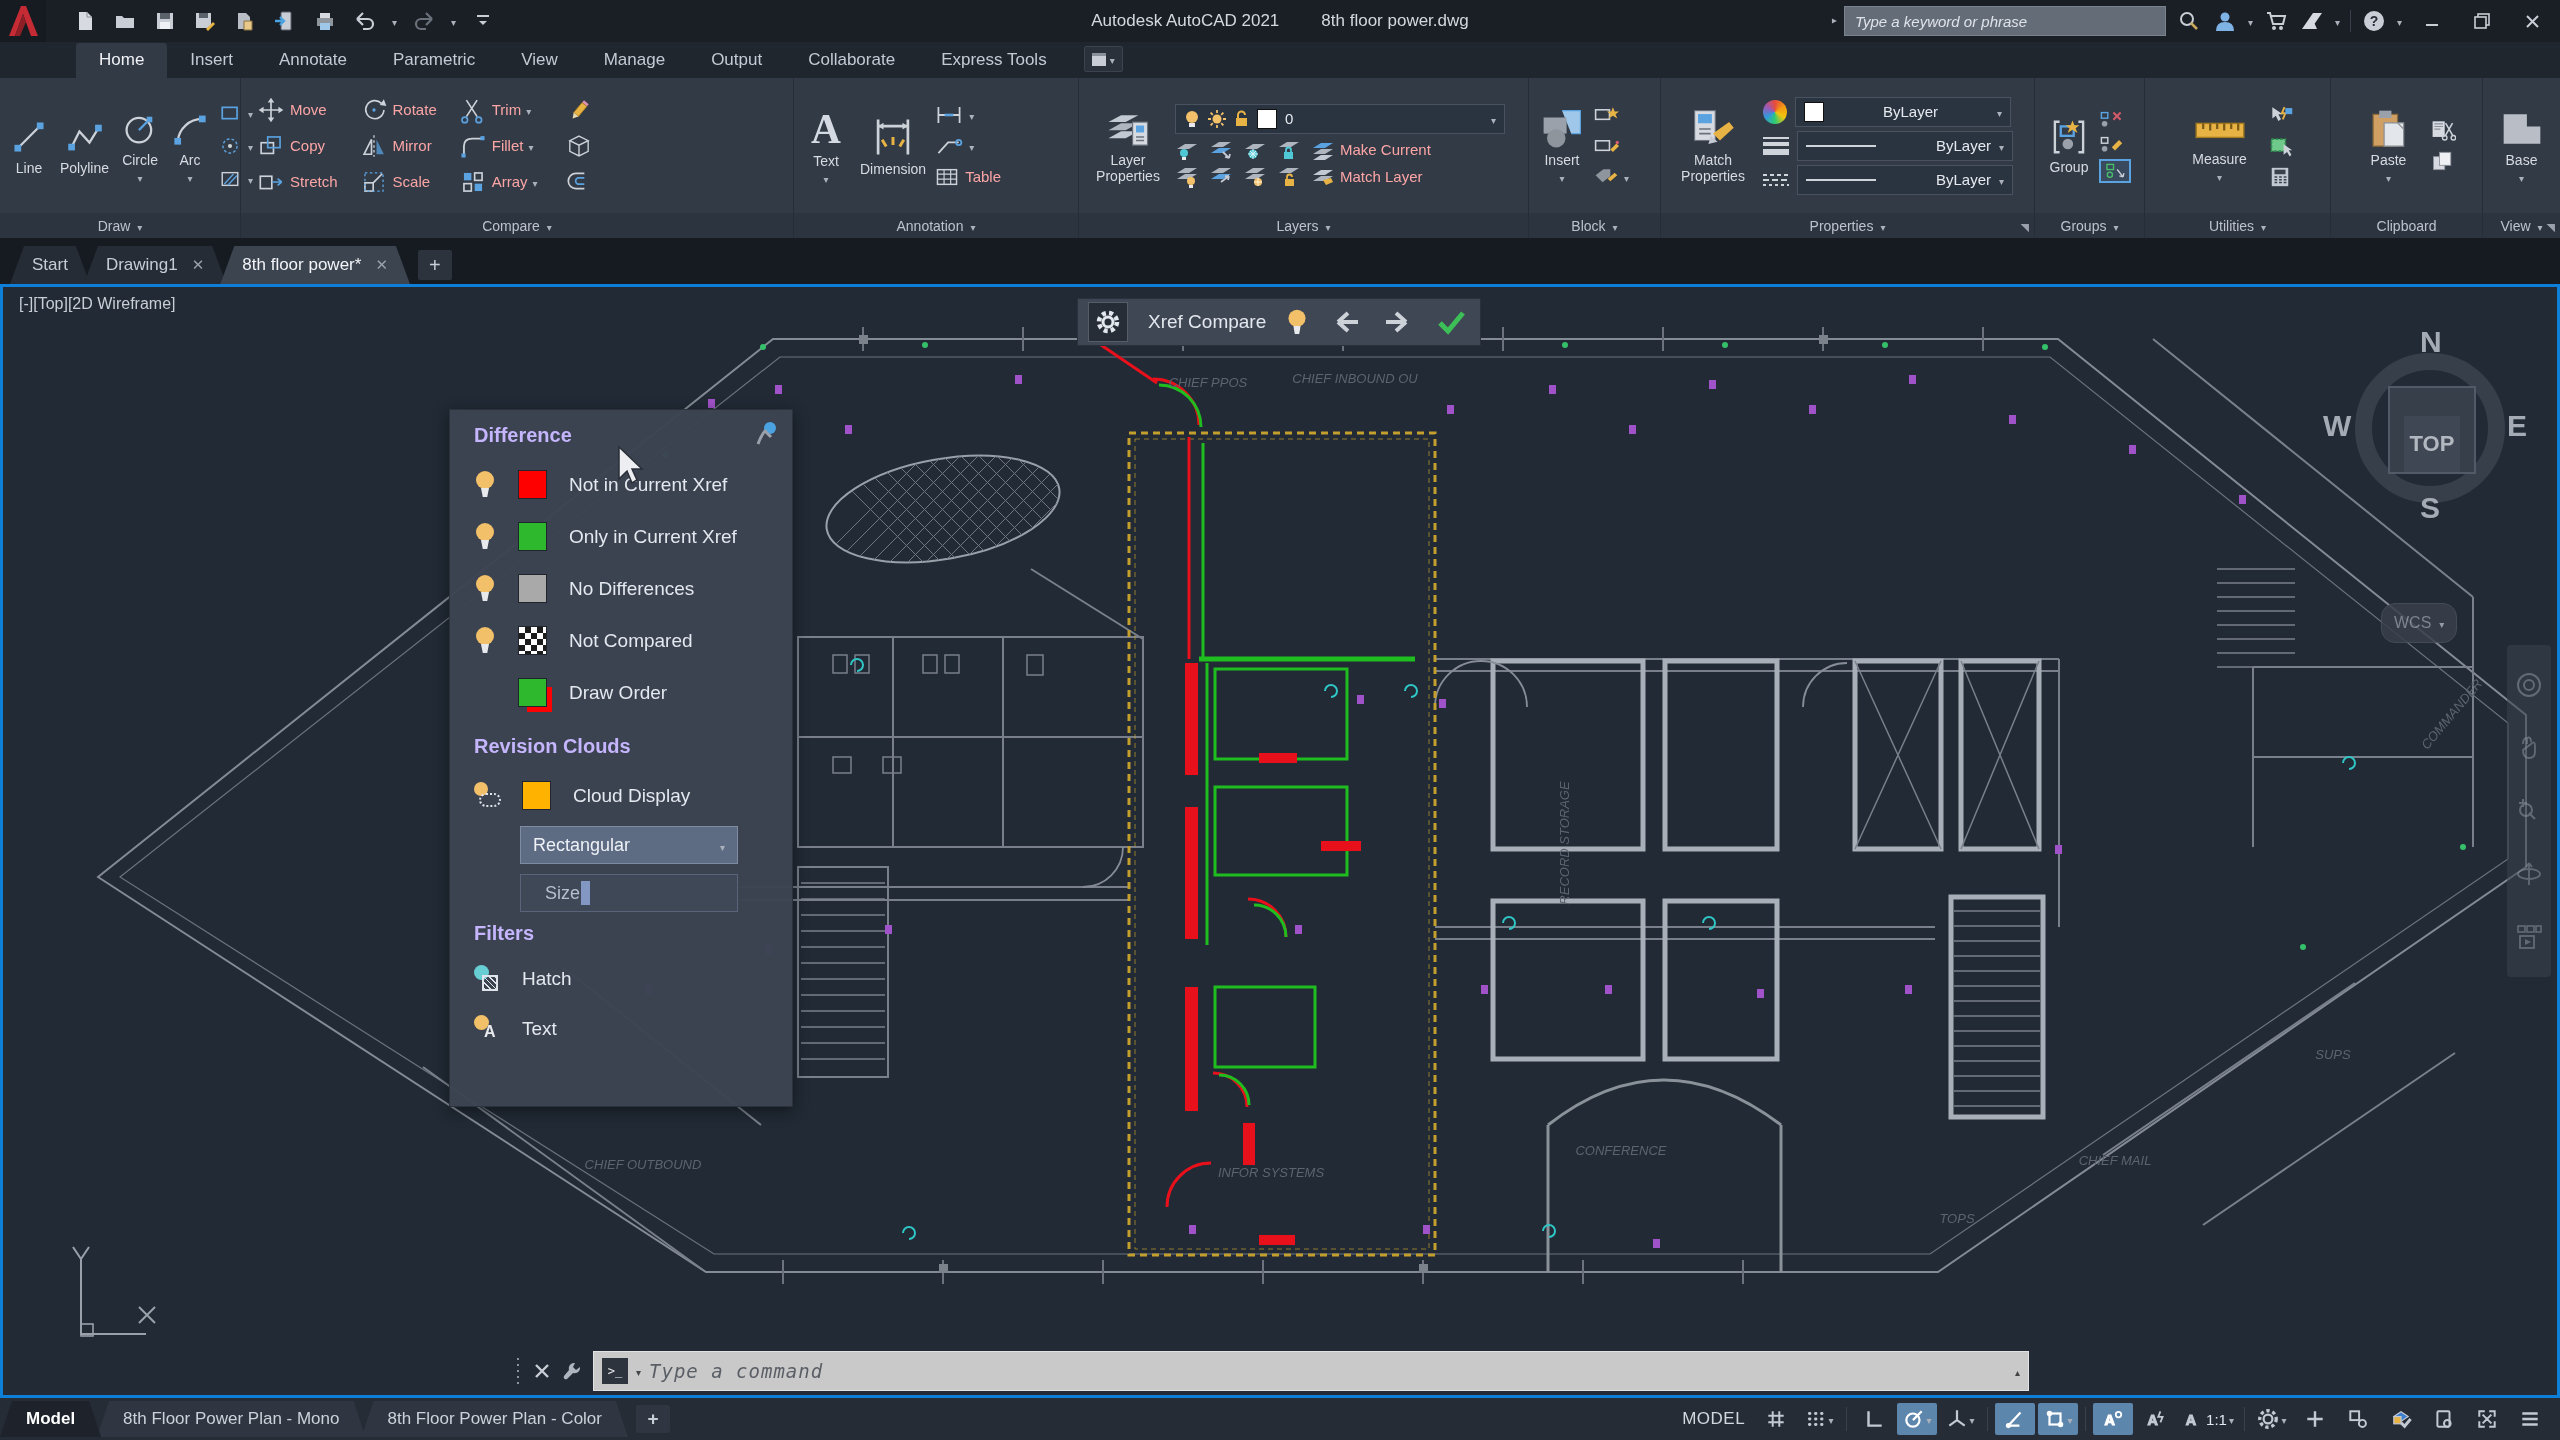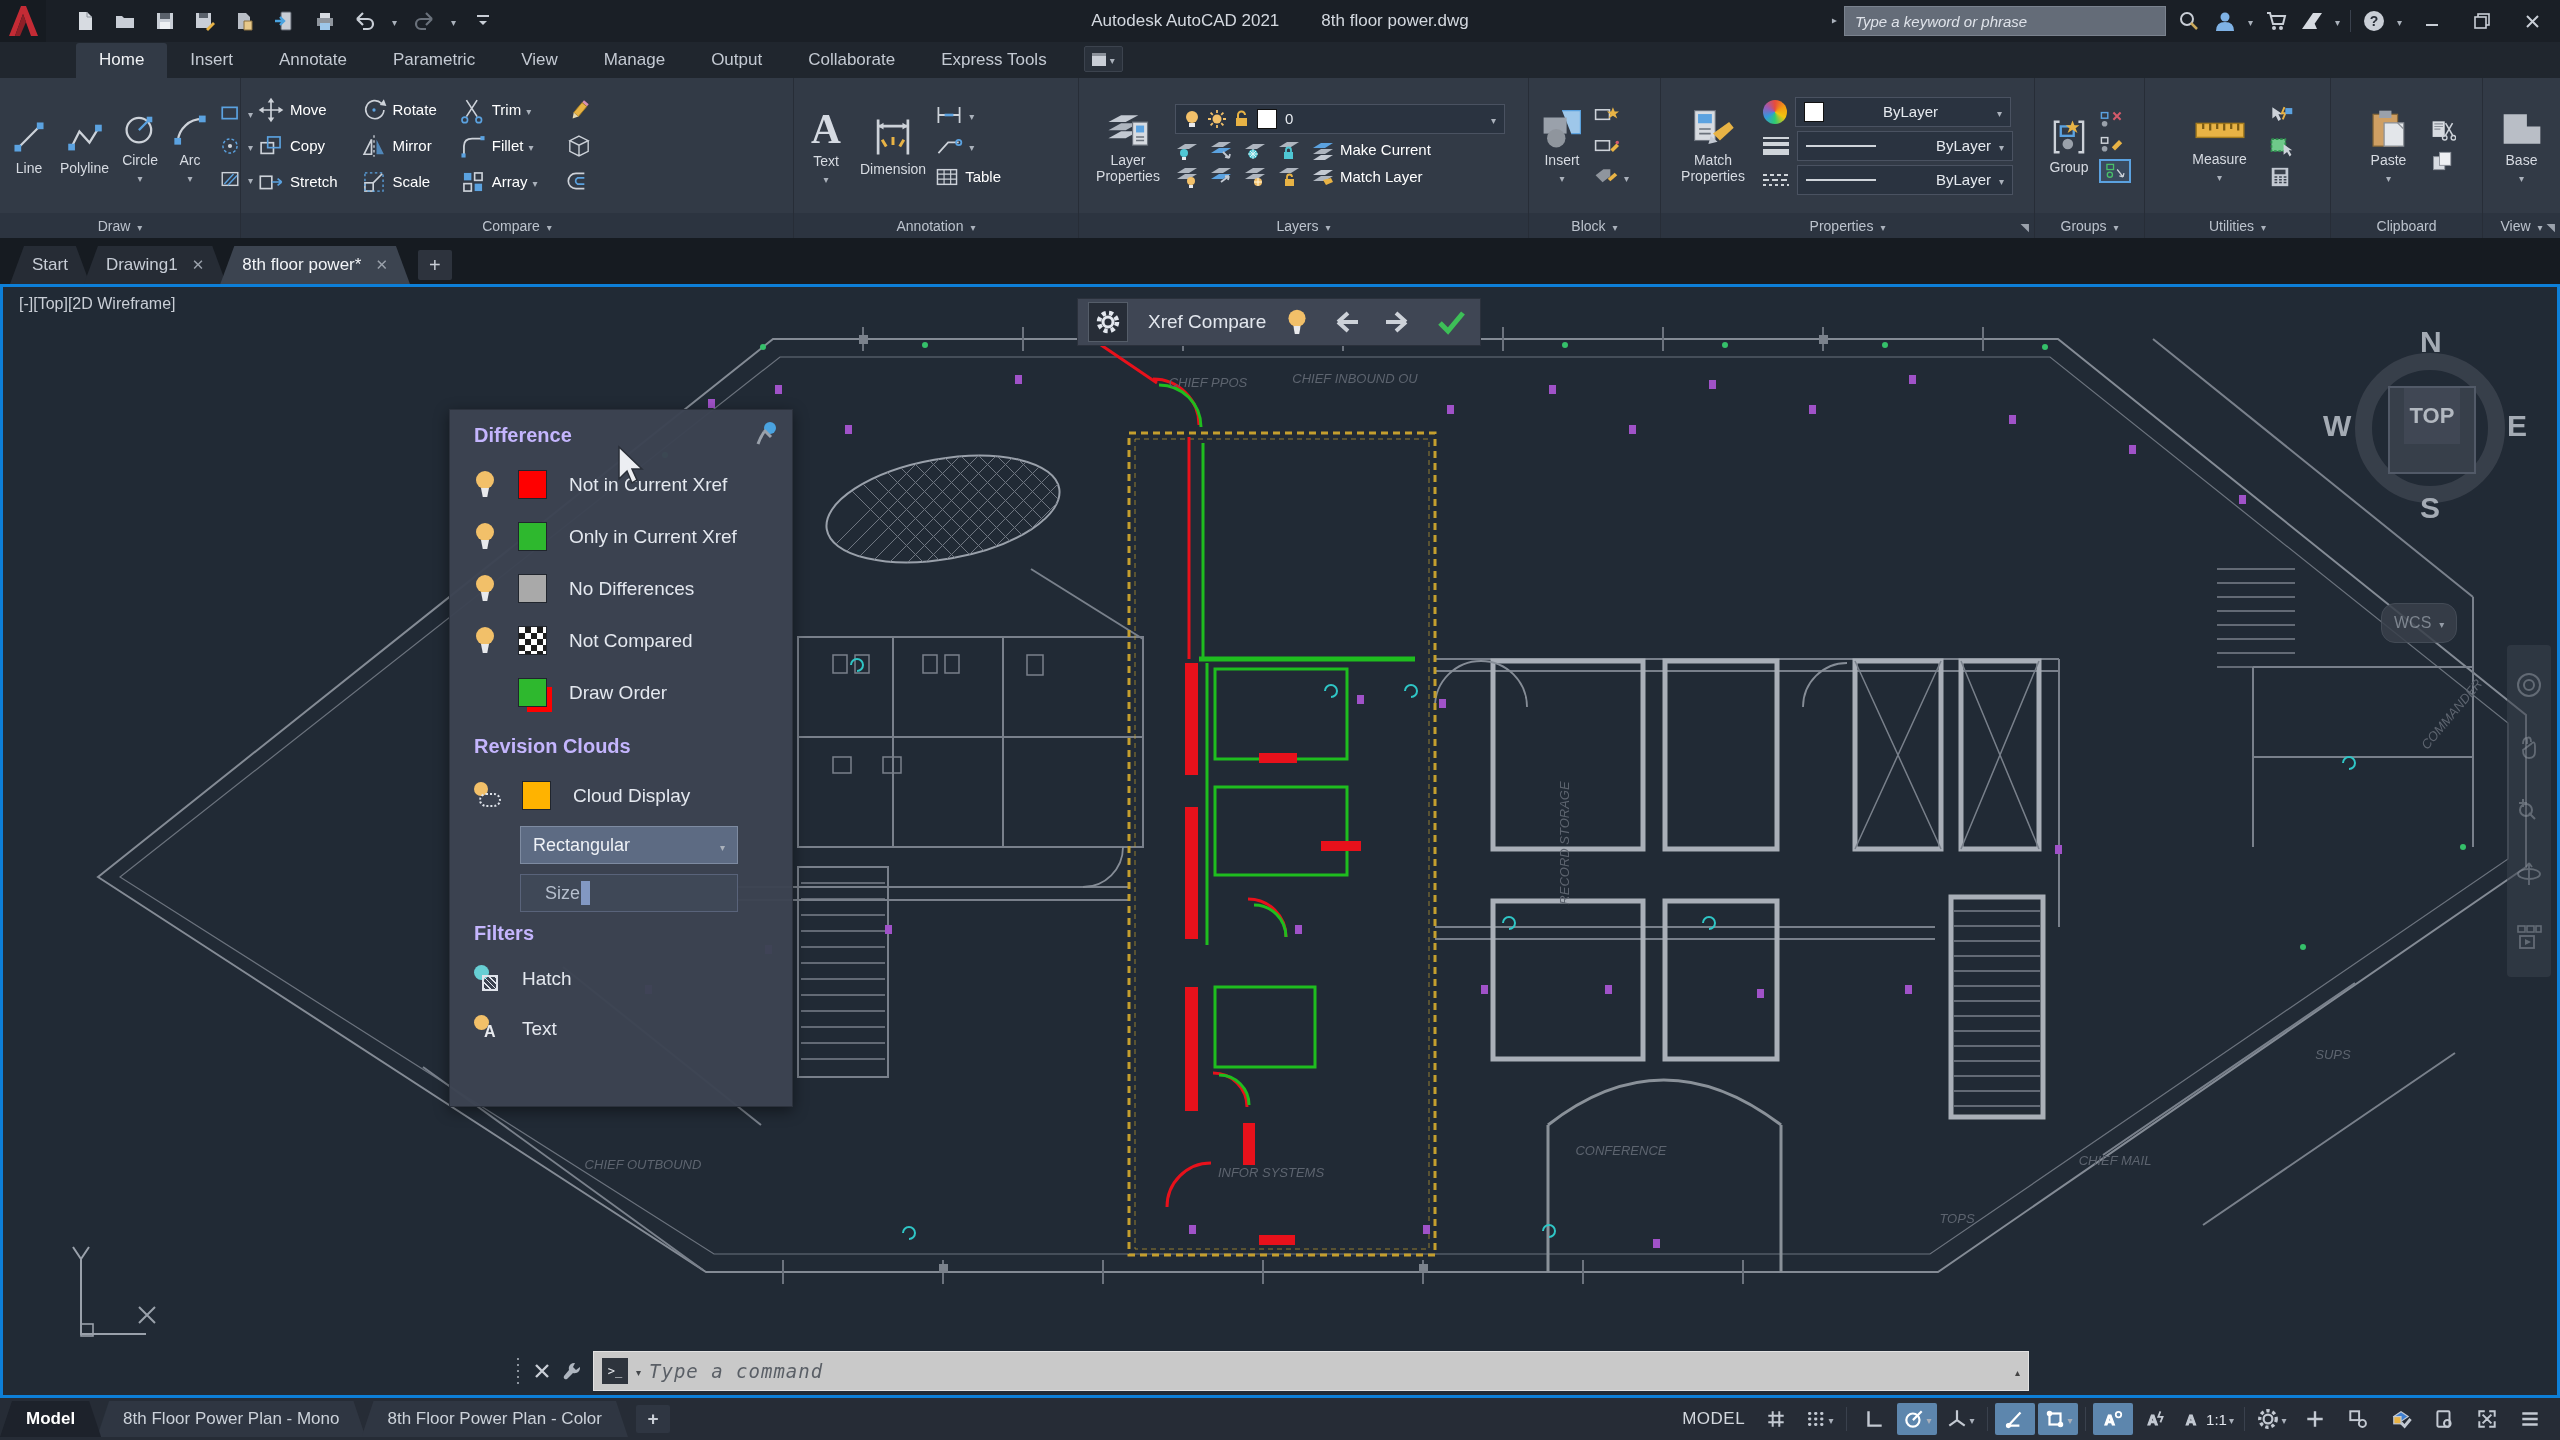--- a/index.html
+++ b/index.html
@@ -27,21 +27,21 @@
   .rtab.active{background:#323a46;color:#f0f2f5;border-radius:3px 3px 0 0}
   .rtab-toggle{margin-left:14px;margin-bottom:6px;display:flex;align-items:center;gap:4px;background:#2a313b;border:1px solid #3c434e;padding:3px 7px;border-radius:2px}
   .rtab-toggle .bar{width:14px;height:10px;background:#c9ced6;border-top:3px solid #8a9099}
   
   #ribbon{position:absolute;top:78px;left:0;width:2560px;height:160px;background:#323a46;display:flex;z-index:48}
   .panel{height:160px;border-right:1px solid #272d37;display:flex;flex-direction:column;box-sizing:border-box}
   .pbody{flex:1;display:flex;align-items:center;padding:4px 6px;gap:4px;box-sizing:border-box}
   .plabel{height:25px;background:#2c3440;display:flex;align-items:center;justify-content:center;gap:7px;font-size:14px;color:#bcc3cd}
   .bigbtn{display:flex;flex-direction:column;align-items:center;justify-content:flex-start;gap:1px;font-size:14px;color:#d7dbe2;padding:2px 4px;height:100%;box-sizing:border-box;justify-content:center}
   .smallcol{display:flex;flex-direction:column;justify-content:center;gap:9px}
-  .srow{display:flex;align-items:center;gap:5px;font-size:15px;color:#ffffff}
+  .srow{display:flex;align-items:center;gap:5px;font-size:15px;color:#fca5a5}
   .mgrid{display:grid;grid-template-columns:auto auto auto;column-gap:22px;row-gap:8px;margin:0 10px}
   .combo{display:flex;align-items:center;background:#2a3340;border:1px solid #4a5261;height:30px;padding:0 8px;gap:8px;color:#e6eaef;font-size:15px;box-sizing:border-box}
   .lwbars{display:flex;flex-direction:column;gap:3px}
   .lwbars i{display:block;background:#cfd4da}
   .swatchwhite{width:18px;height:18px;background:#fff;border:1px solid #111}
   .colorwheel{width:24px;height:24px;border-radius:50%;background:conic-gradient(#e74c3c,#f39c12,#f1c40f,#2ecc71,#3498db,#9b59b6,#e74c3c)}
   .expand-corner{position:absolute;right:5px;bottom:4px;color:#9aa1ab;font-size:11px}
   
   #filetabs{position:absolute;top:238px;left:0;width:2560px;height:46px;background:#161b21;display:flex;align-items:flex-end;padding-left:10px;box-sizing:border-box;z-index:47}
   .ftab{height:38px;display:flex;align-items:center;gap:14px;padding:0 22px;font-size:17px;color:#c6ccd5;background:#262c35;clip-path:polygon(14px 0,calc(100% - 14px) 0,100% 100%,0 100%);margin-right:-6px}
@@ -80,21 +80,21 @@
   .ficon::before{content:"";position:absolute;left:0;top:0;width:15px;height:15px;border-radius:50%}
   .ficon.hatch::before{background:#67cfd4}
   .ficon.text::before{background:#f2c069}
   .ficon.hatch::after{content:"";position:absolute;left:8px;top:10px;width:12px;height:12px;border:2px solid #dfe3ea;background:repeating-linear-gradient(45deg,#dfe3ea 0 1px,transparent 1px 4px)}
   .ficon.text::after{content:"A";position:absolute;left:10px;top:8px;color:#e8eaee;font-size:16px;font-weight:bold}
   #pin{position:absolute;right:12px;top:10px}
   
   #viewcube{position:absolute;left:2332px;top:46px;width:190px;height:190px;z-index:20;opacity:.88}
   #vc-ring{position:absolute;left:20px;top:20px;width:150px;height:150px;border-radius:50%;border:17px solid #3b424d;box-sizing:border-box}
   .vc-letter{position:absolute;font-size:30px;font-weight:bold;color:#b7bdc6}
-  #vc-top{position:absolute;left:53px;top:53px;width:84px;height:84px;background:#3b424d;border:2px solid #596170;display:flex;align-items:flex-start;justify-content:center}
+  #vc-top{position:absolute;left:53px;top:53px;width:84px;height:84px;background:#3b424d;border:2px solid #596170;display:flex;align-items:flex-end;justify-content:center}
   #vc-top .inner{width:56px;height:56px;background:#454c59;display:flex;align-items:center;justify-content:center;font-size:22px;font-weight:bold;color:#c7ccd4}
   #wcs{position:absolute;left:2378px;top:316px;height:30px;padding:4px 12px;background:#39404b;border:1px solid #4a515c;border-radius:14px;display:flex;align-items:center;gap:8px;color:#8d949e;font-size:16px;z-index:20;opacity:.85}
   
   #navbar{position:absolute;right:6px;top:358px;width:44px;height:316px;background:rgba(58,65,76,.55);border-radius:4px;display:flex;flex-direction:column;align-items:center;justify-content:space-around;z-index:15;padding:8px 0}
   #navbar svg{opacity:.55}
   
   #ucs{position:absolute;left:48px;top:952px;z-index:5}
   
   #cmdwrap{position:absolute;left:512px;top:1064px;display:flex;align-items:center;gap:10px;z-index:35}
   #cmdbar{width:1436px;height:40px;background:#c9c9c9;border:1px solid #e2e2e2;display:flex;align-items:center;padding:0 8px;gap:8px;box-sizing:border-box}

